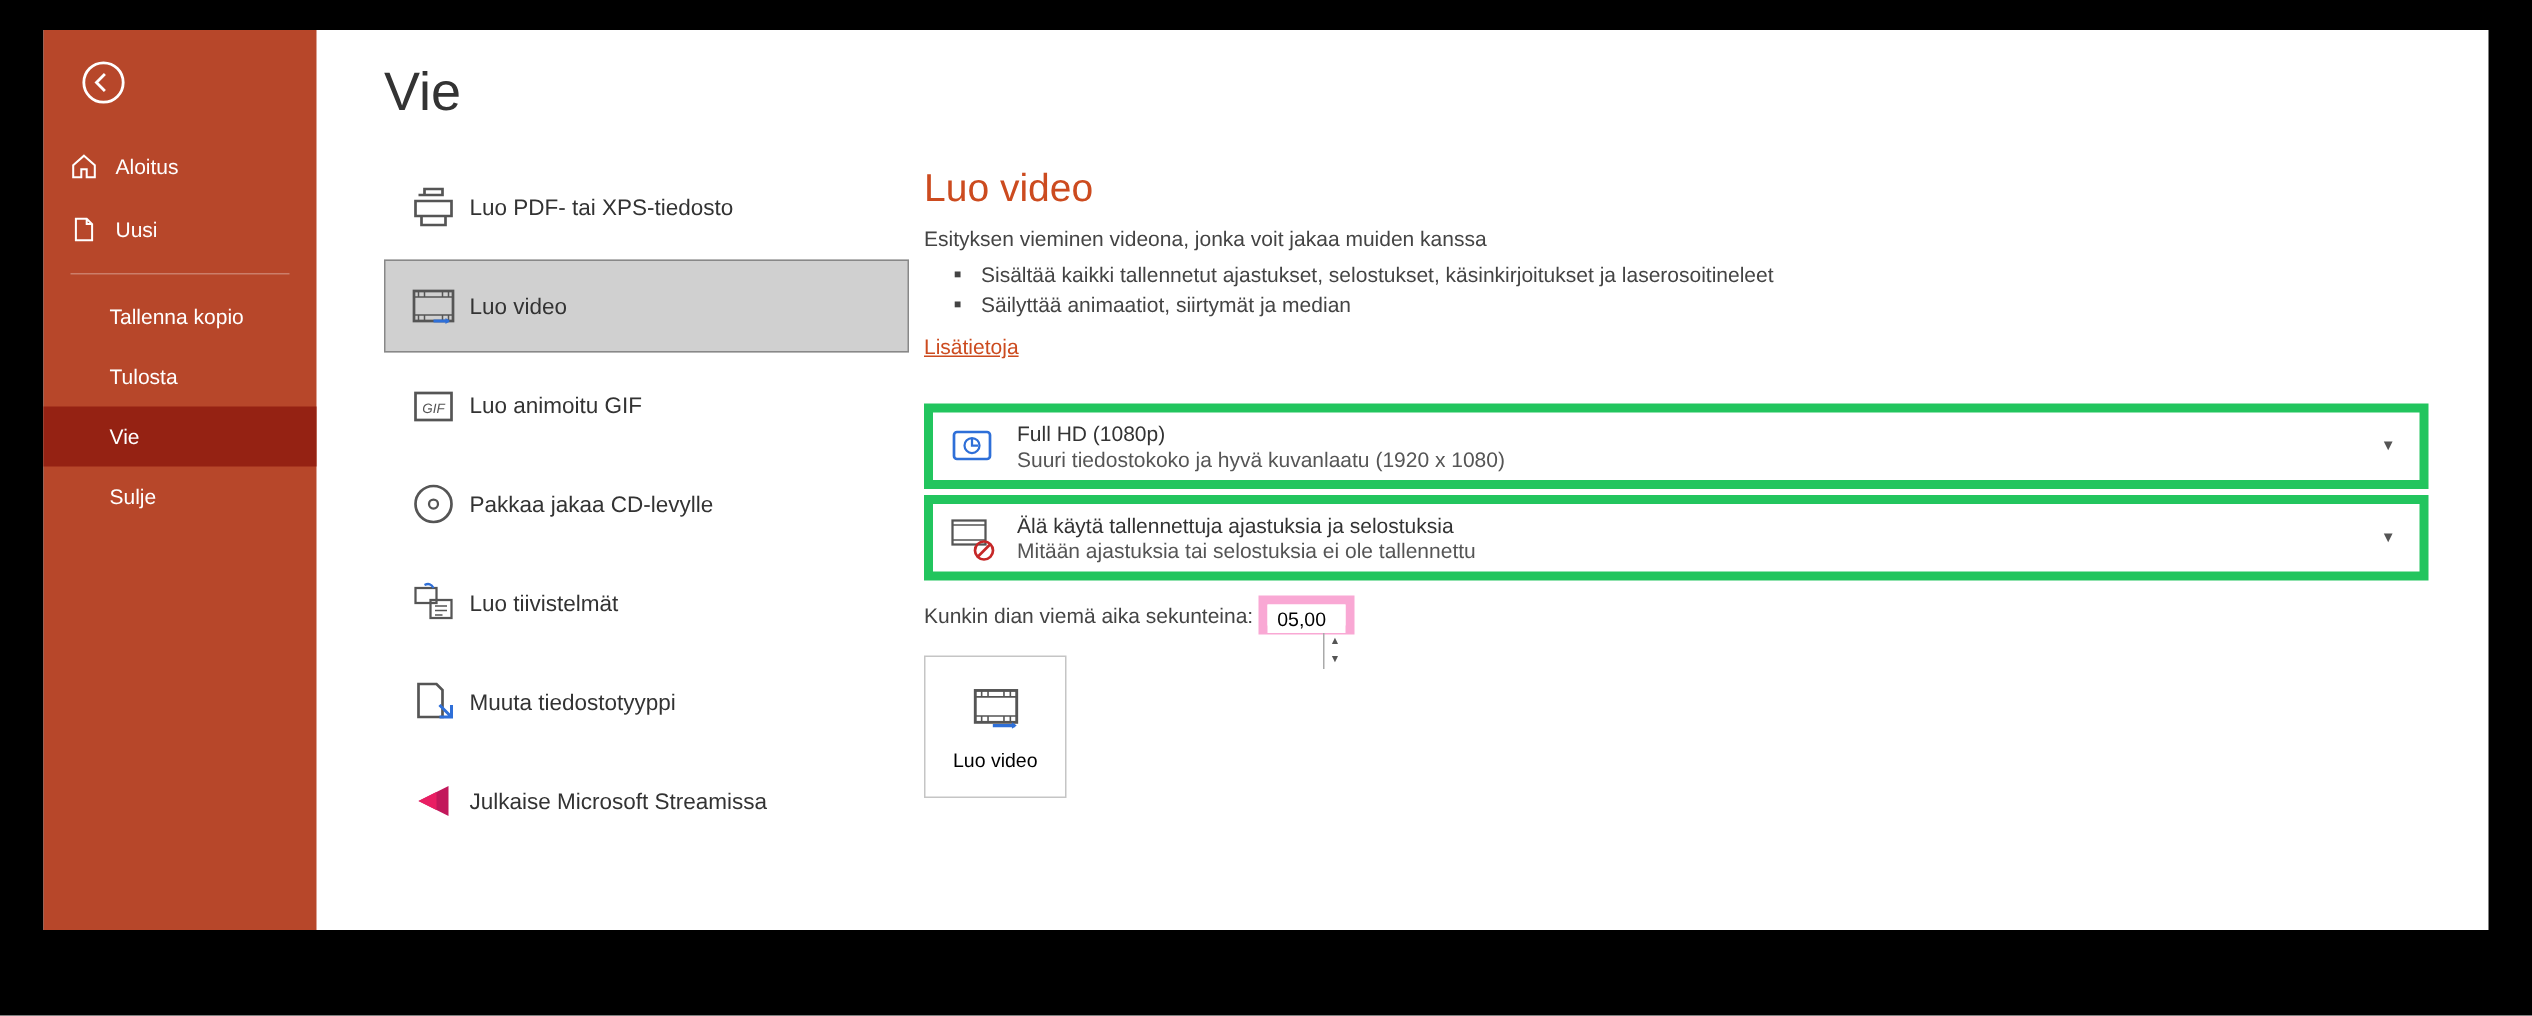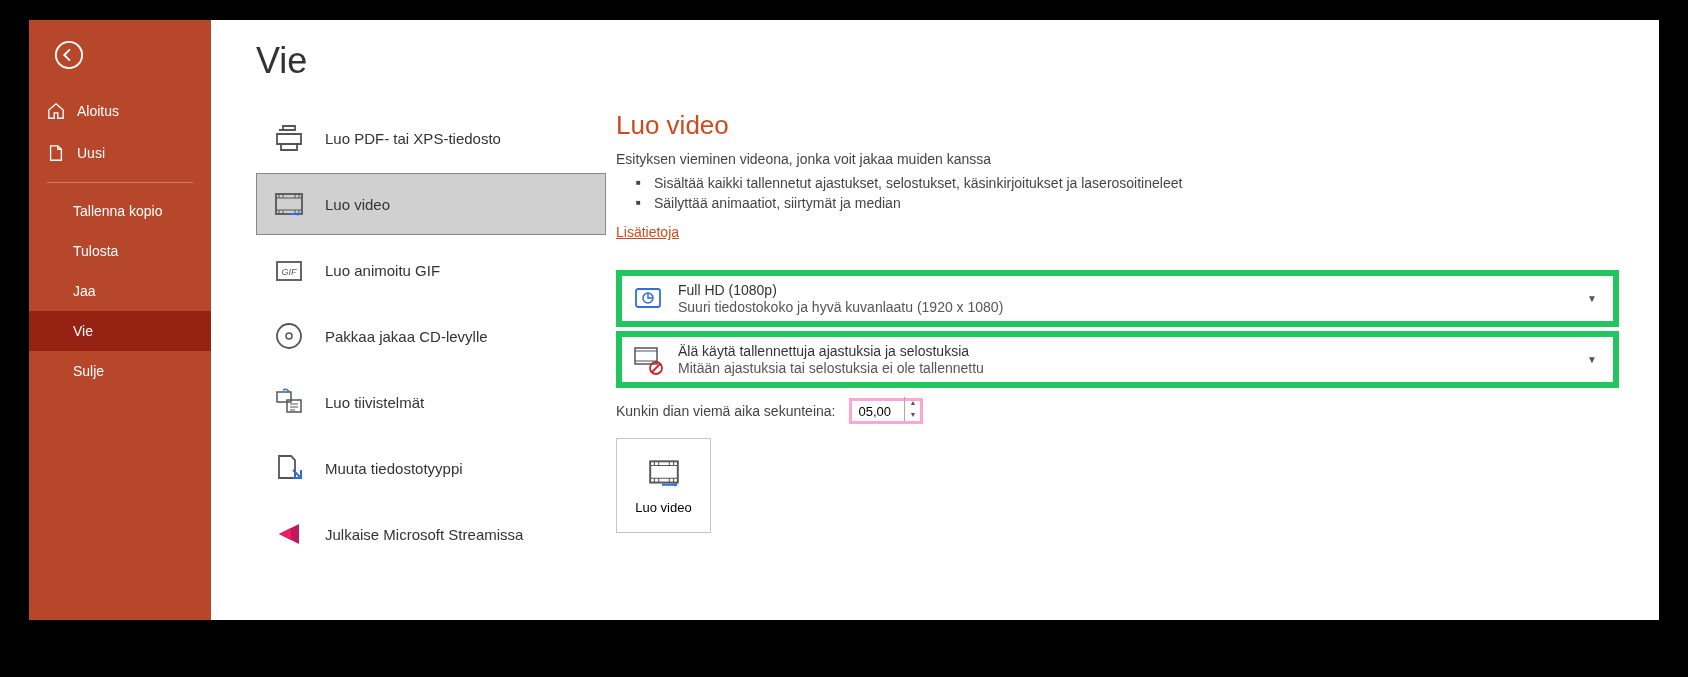--- a/index.html
+++ b/index.html
@@ -8,38 +8,38 @@
   .sidebar { width: 182px; background: #b7472a; color: #fff; display: flex; flex-direction: column; padding-top: 10px; }
   .back-btn { width: 50px; height: 50px; margin-left: 15px; margin-bottom: 10px; display: flex; align-items: center; justify-content: center; cursor: pointer; }
   .back-btn svg { width: 30px; height: 30px; }
   .nav-item { display: flex; align-items: center; padding: 12px 18px; font-size: 14px; cursor: pointer; gap: 12px; }
   .nav-item.active { background: #952213; }
   .nav-item svg { width: 18px; height: 18px; flex-shrink: 0; }
   .nav-divider { height: 1px; background: rgba(255,255,255,0.3); margin: 8px 18px; }
   .nav-sub { padding-left: 44px; }
   .middle { width: 405px; padding: 20px 10px 20px 45px; }
   .page-title { font-size: 36px; font-weight: 300; color: #333; margin-bottom: 25px; }
-  .export-item { display: flex; align-items: center; gap: 20px; padding: 14px 16px; margin-bottom: 4px; font-size: 15px; color: #333; cursor: pointer; border: 1px solid transparent; }
+  .export-item { display: flex; align-items: center; gap: 8px; padding: 14px 16px; margin-bottom: 4px; font-size: 15px; color: #333; cursor: pointer; border: 1px solid transparent; }
   .export-item.selected { background: #d0d0d0; border: 1px solid #888; }
   .export-item .ico { width: 32px; height: 32px; display: flex; align-items: center; justify-content: center; flex-shrink: 0; font-style: italic; }
   .main { flex: 1; padding: 90px 40px 20px 0; }
   .section-title { font-size: 26px; font-weight: 400; color: #cc4b1f; margin-bottom: 10px; }
   .desc { font-size: 14px; color: #444; margin-bottom: 6px; }
   .bullets { list-style: none; margin: 4px 0 10px 20px; }
   .bullets li { font-size: 14px; color: #444; padding: 2px 0 2px 18px; position: relative; }
   .bullets li::before { content: "■"; position: absolute; left: 0; font-size: 8px; top: 5px; }
   .learn-more { color: #cc4b1f; font-size: 14px; text-decoration: underline; cursor: pointer; display: inline-block; margin-bottom: 30px; }
   .dropdown { border: 6px solid #22c55e; display: flex; align-items: center; padding: 6px 10px; margin-bottom: 4px; gap: 14px; position: relative; cursor: pointer; }
   .dropdown .ico { width: 32px; height: 32px; flex-shrink: 0; }
   .dropdown .texts { flex: 1; }
   .dropdown .t1 { font-size: 14px; color: #333; }
   .dropdown .t2 { font-size: 14px; color: #555; margin-top: 1px; }
   .dropdown .caret { font-size: 10px; color: #555; margin-right: 6px; }
-  .timing-row { display: flex; align-items: center; gap: 14px; margin-top: 10px; font-size: 14px; color: #444; }
-  .spinner { border: 3px solid #f9a8d4; display: flex; align-items: flex-end; height: 26px; }
+  .timing-row { display: flex; align-items: center; gap: 4px; margin-top: 10px; font-size: 14px; color: #444; }
+  .spinner { border: 6px solid #f9a8d4; display: flex; align-items: flex-end; height: 26px; flex-direction: column; }
   .spinner input { border: none; width: 52px; padding: 2px 6px; font-size: 13px; outline: none; }
   .spinner .arrows { display: flex; flex-direction: column; border-left: 1px solid #aaa; }
   .spinner .arrows span { font-size: 7px; line-height: 10px; padding: 1px 4px; color: #555; cursor: pointer; }
   .big-btn { border: 1px solid #c5c5c5; width: 95px; height: 95px; margin-top: 14px; display: flex; flex-direction: column; align-items: center; justify-content: center; gap: 10px; cursor: pointer; font-size: 13px; }
   .big-btn .ico { width: 34px; height: 34px; }
 </style>
 </head>
 <body>
 
 <div class="frame">
@@ -62,23 +62,20 @@
           <path d="M4 2 L12 2 L16 6 L16 18 L4 18 Z M12 2 L12 6 L16 6" fill="none" stroke="#fff" stroke-width="1.5"></path>
         </svg>
       <span>Uusi</span>
     </div>
     <div class="nav-divider"></div>
     <div class="nav-item nav-sub">
       <span>Tallenna kopio</span>
     </div>
     <div class="nav-item nav-sub">
       <span>Tulosta</span>
-    </div>
-    <div class="nav-item nav-sub">
-      <span>Jaa</span>
     </div>
     <div class="nav-item nav-sub active">
       <span>Vie</span>
     </div>
     <div class="nav-item nav-sub">
       <span>Sulje</span>
     </div>
   </div>
 
   <div class="middle">

